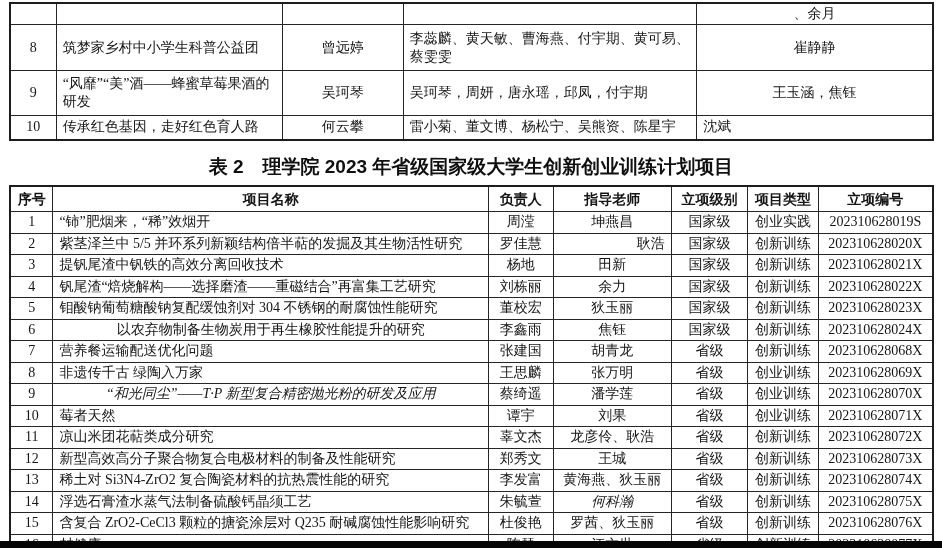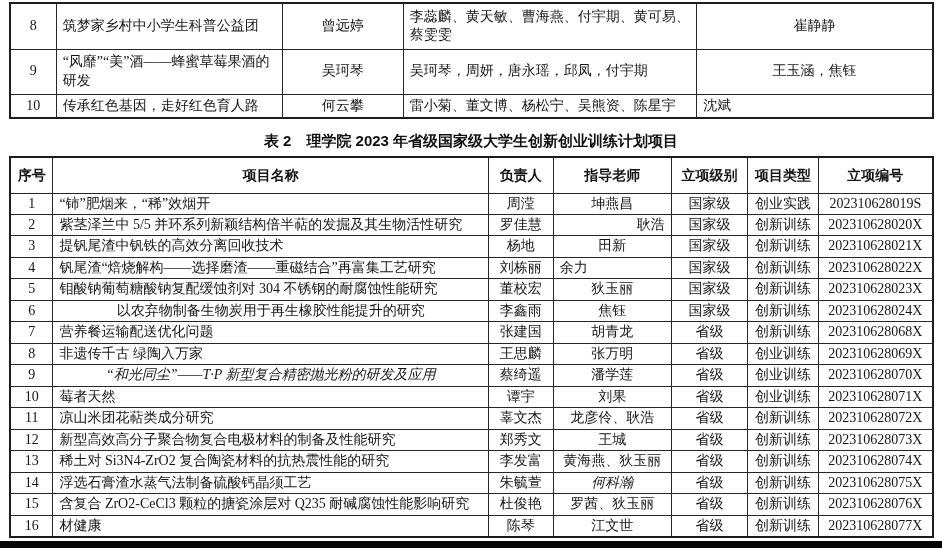--- a/index.html
+++ b/index.html
@@ -33,26 +33,26 @@
     font-family:"Liberation Sans","DejaVu Sans",sans-serif;
     font-weight:bold;
     padding:3px 2px;
     text-align:center;
   }
   #table1 { margin-top:2px; }
   #table2-title {
     text-align:center;
     font-family:"Liberation Sans","DejaVu Sans",sans-serif;
     font-weight:bold;
-    font-size:15px;
+    font-size:19px;
     margin:13px 0 5px 0;
     color:#101010;
   }
   #table2 tbody tr { height:21px; }
-  #table2 thead tr { height:36px; }
+  #table2 thead tr { height:26px; }
   .bottom-bar {
     position:absolute;
     left:0; bottom:0;
     width:942px; height:7px;
     background:#050505;
   }
 </style>
 </head>
 <body>
 
@@ -60,20 +60,27 @@
 
   <table class="tbl" id="table1">
     <colgroup>
       <col style="width:5%">
       <col style="width:24.5%">
       <col style="width:13.1%">
       <col style="width:31.8%">
       <col style="width:25.6%">
     </colgroup>
     <tbody>
+        <tr style="height: 20px;">
+          <td style="text-align: center;"></td>
+          <td style="text-align: left;"></td>
+          <td style="text-align: center;"></td>
+          <td style="text-align: left;"></td>
+          <td style="text-align: center;">、余月</td>
+        </tr>
         <tr style="height: 46px;">
           <td style="text-align: center;">8</td>
           <td style="text-align: left;">筑梦家乡村中小学生科普公益团</td>
           <td style="text-align: center;">曾远婷</td>
           <td style="text-align: left;">李蕊麟、黄天敏、曹海燕、付宇期、黄可易、蔡雯雯</td>
           <td style="text-align: center;">崔静静</td>
         </tr>
         <tr style="height: 45px;">
           <td style="text-align: center;">9</td>
           <td style="text-align: left; font-family: Liberation Serif, serif;">“风靡”“美”酒——蜂蜜草莓果酒的研发</td>
@@ -139,21 +146,21 @@
           <td style="text-align: center;">杨地</td>
           <td style="text-align: center;">田新</td>
           <td style="text-align: center;">国家级</td>
           <td style="text-align: center;">创新训练</td>
           <td style="text-align: center;">202310628021X</td>
         </tr>
         <tr>
           <td style="text-align: center;">4</td>
           <td style="text-align: left;">钒尾渣“焙烧解构——选择磨渣——重磁结合”再富集工艺研究</td>
           <td style="text-align: center;">刘栋丽</td>
-          <td style="">余力</td>
+          <td style="text-align: center;">余力</td>
           <td style="text-align: center;">国家级</td>
           <td style="text-align: center;">创新训练</td>
           <td style="text-align: center;">202310628022X</td>
         </tr>
         <tr>
           <td style="text-align: center;">5</td>
           <td style="text-align: left; margin-top: 6px;">钼酸钠葡萄糖酸钠复配缓蚀剂对 304 不锈钢的耐腐蚀性能研究</td>
           <td style="text-align: center;">董校宏</td>
           <td style="text-align: center;">狄玉丽</td>
           <td style="text-align: center;">国家级</td>

